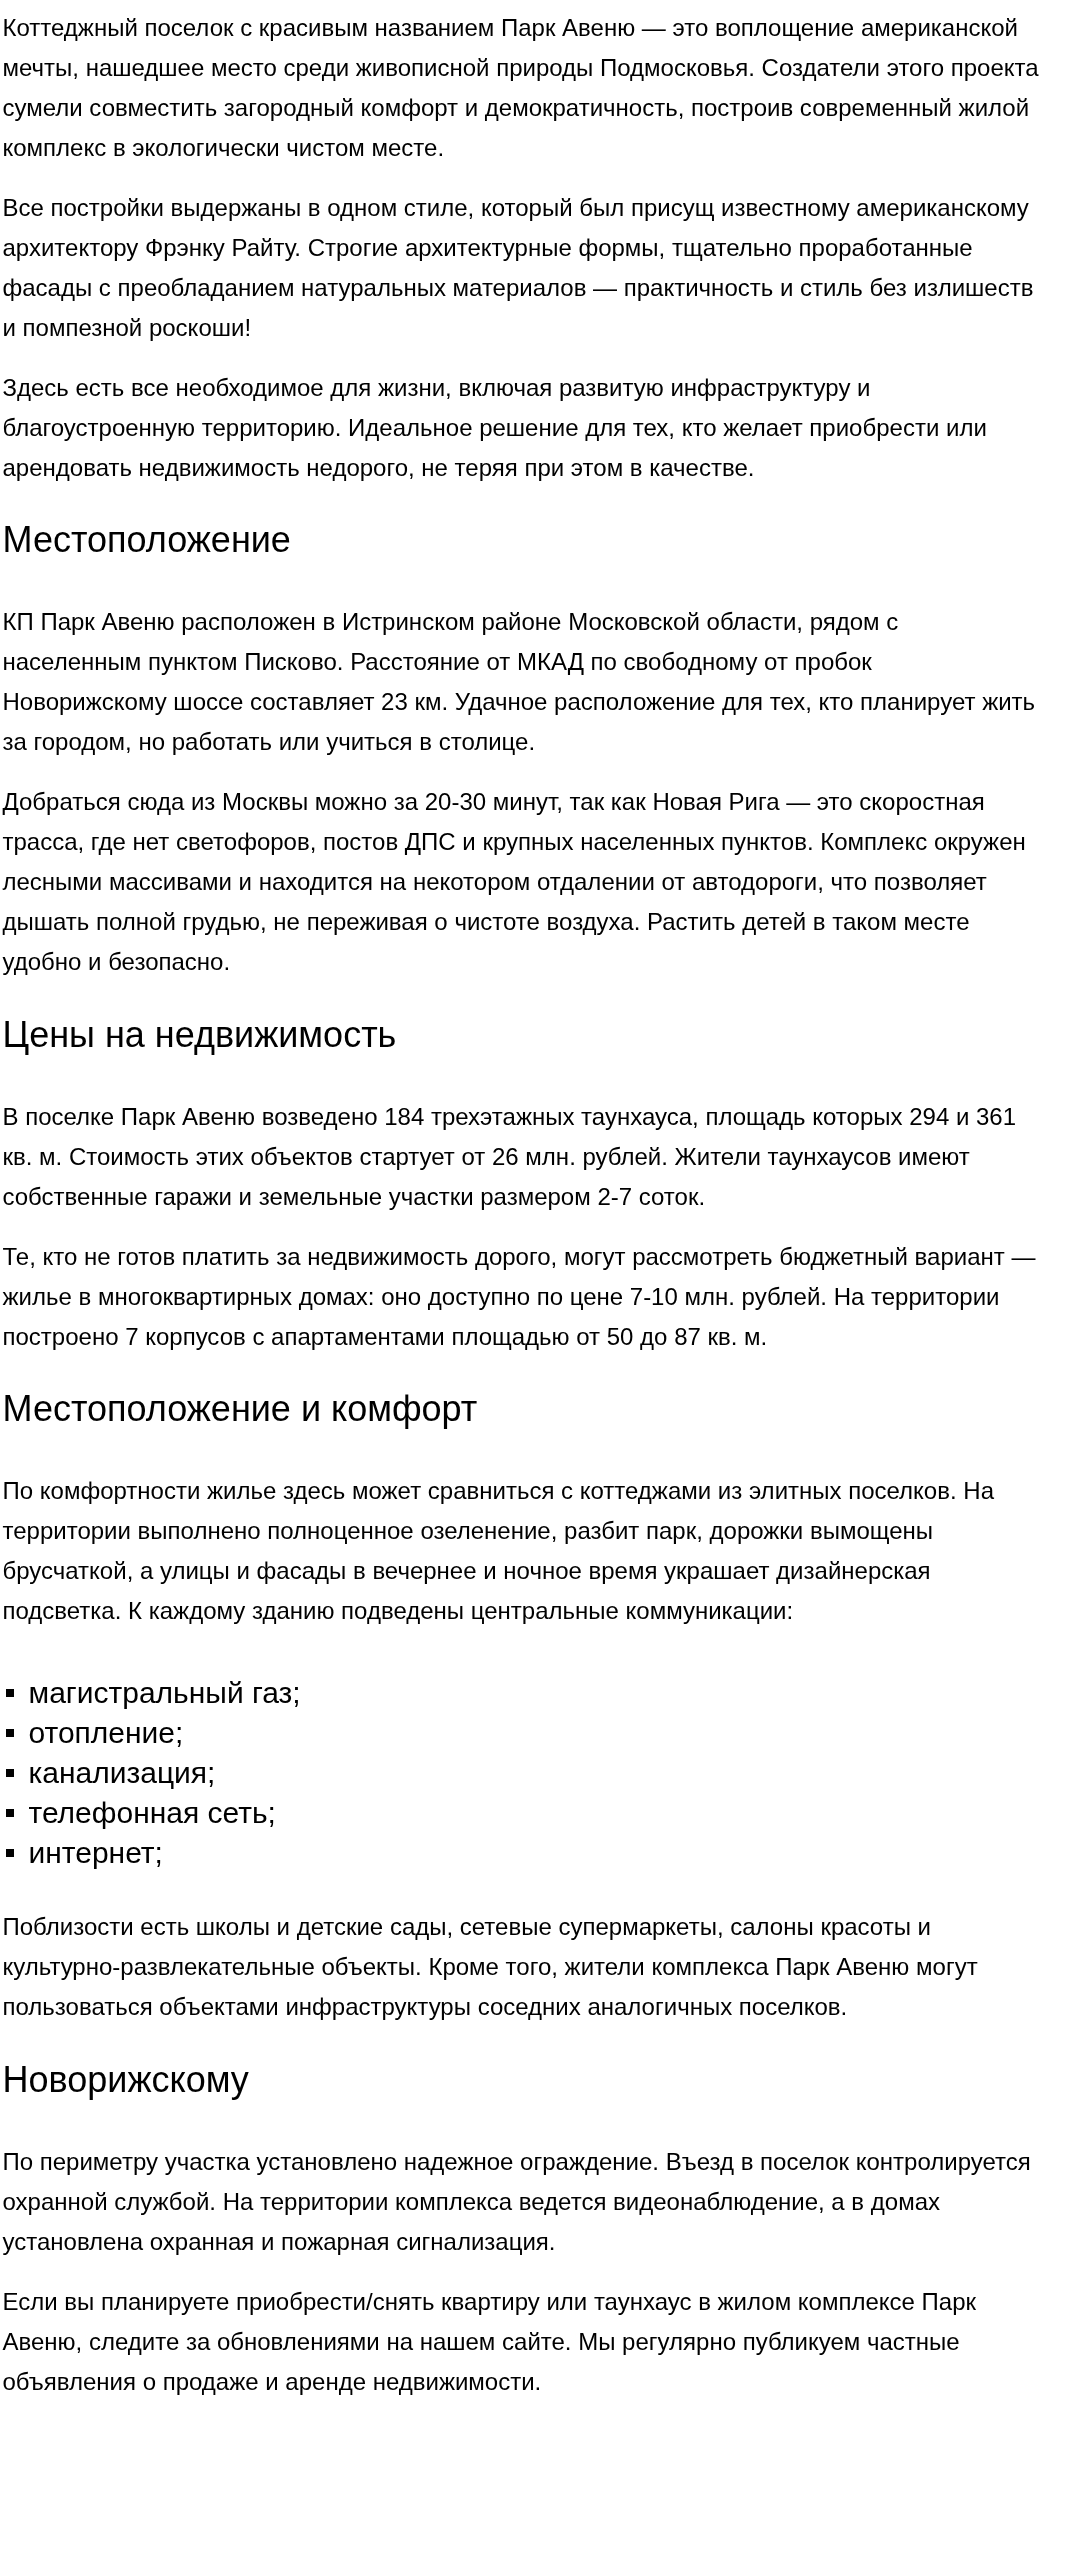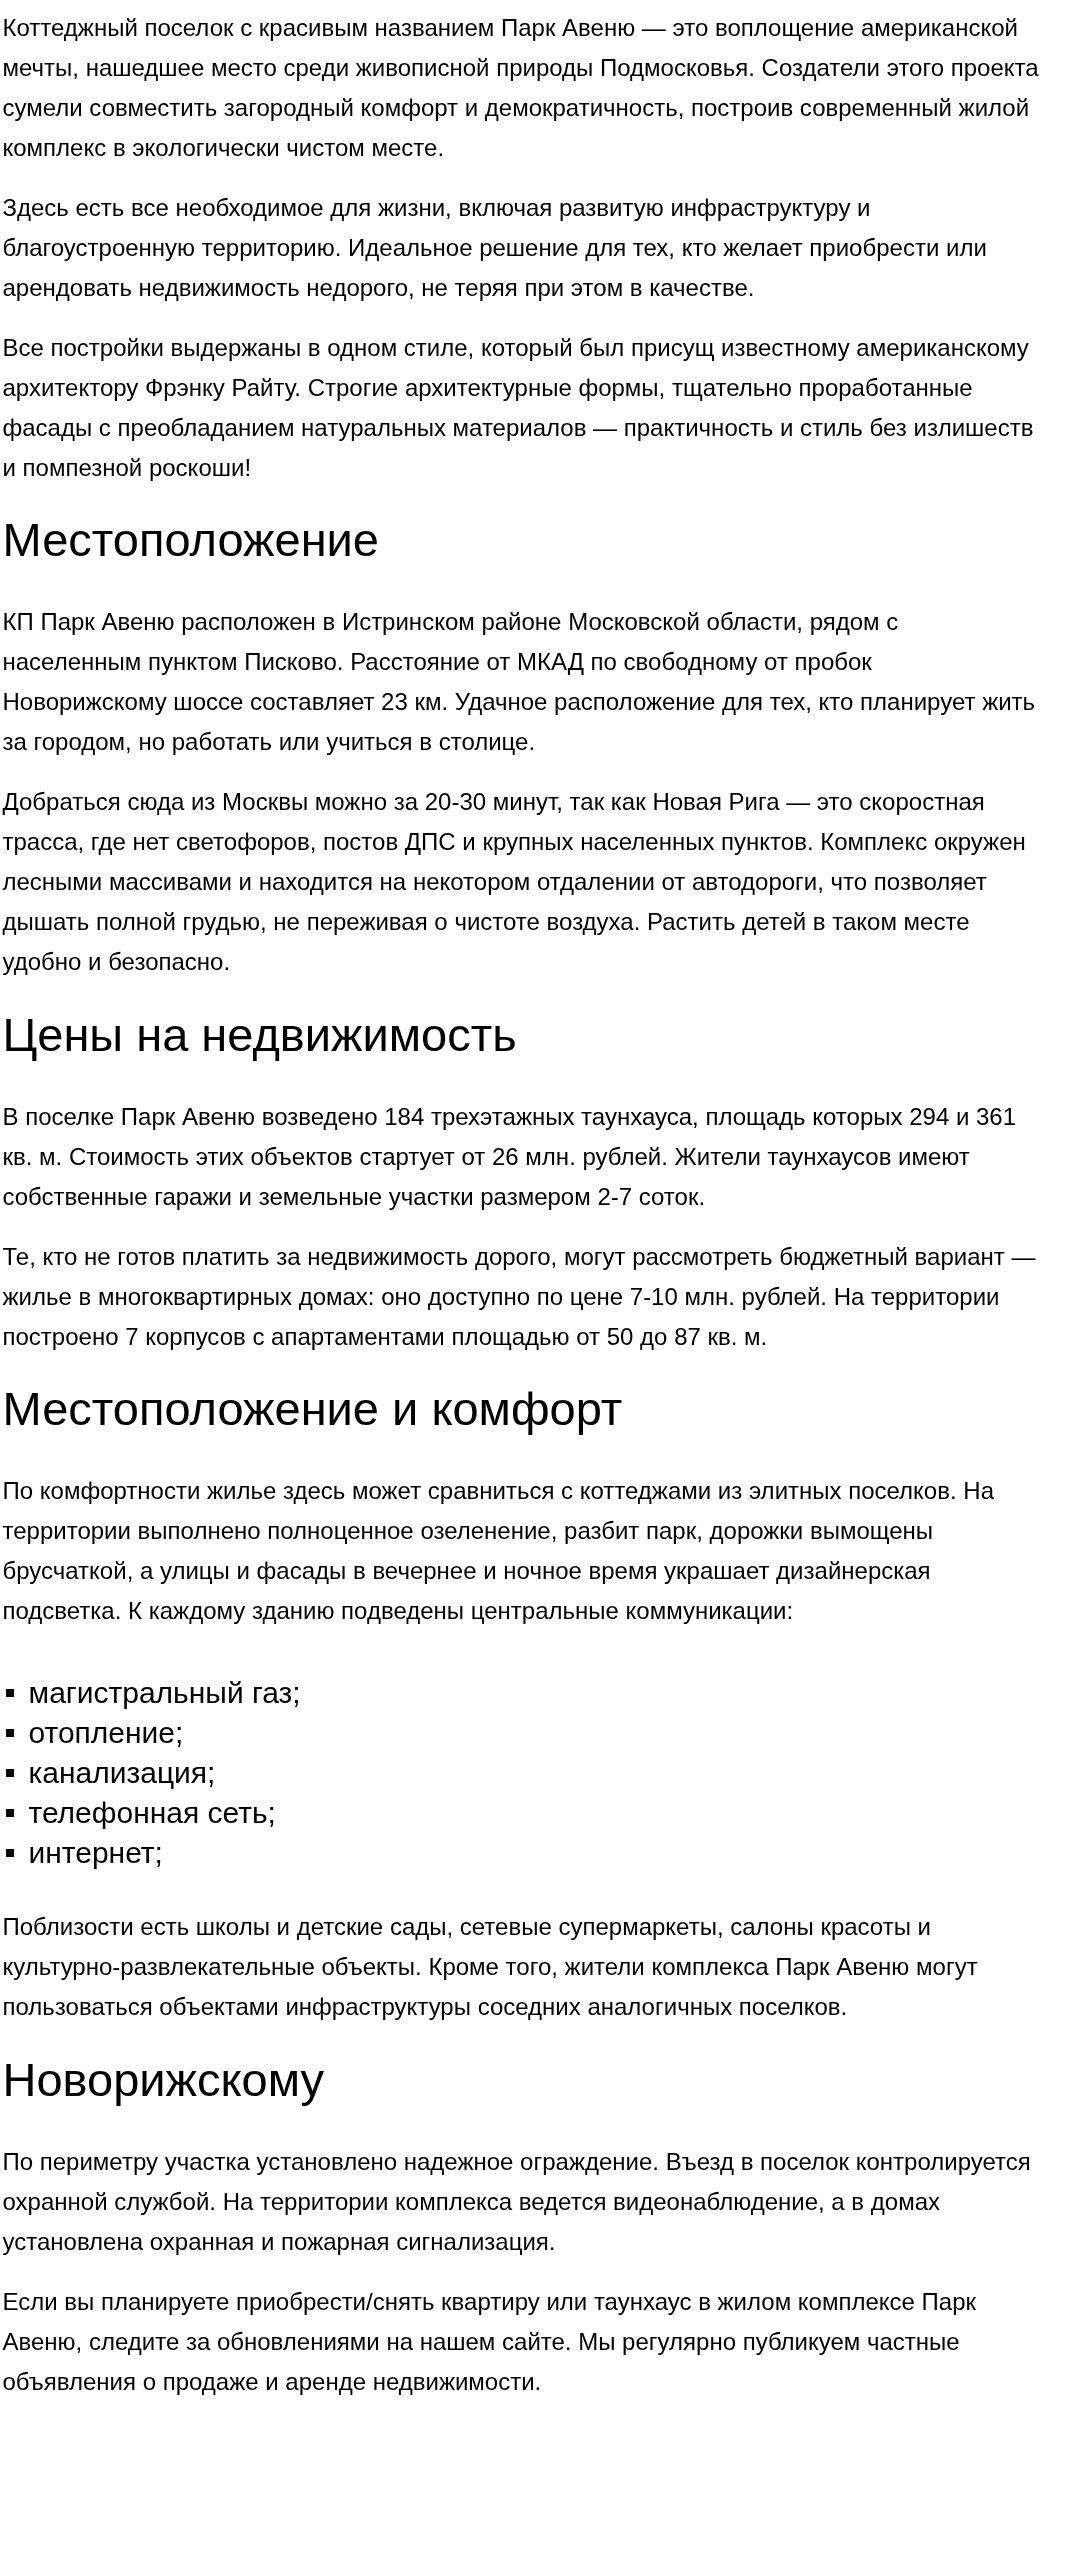--- a/index.html
+++ b/index.html
@@ -23,21 +23,21 @@
   .article p {
     font-size: 24px;
     line-height: 40px;
     font-weight: 400;
     margin: 20px 0;
   }
   .article > p:first-child {
     margin-top: 7.6px;
   }
   .article h2 {
-    font-size: 47px;
+    font-size: 36px;
     line-height: 47px;
     font-weight: 400;
     margin: 28.5px 0 39px;
   }
   .article ul {
     list-style: none;
     margin: 42px 0 34px;
     padding: 0;
   }
   .article li {
@@ -55,22 +55,22 @@
     background: #000000;
   }
 </style>
 </head>
 <body>
 
 <div class="page">
   <main class="article">
 
     <p>Коттеджный поселок с красивым названием Парк Авеню — это воплощение американской мечты, нашедшее место среди живописной природы Подмосковья. Создатели этого проекта сумели совместить загородный комфорт и демократичность, построив современный жилой комплекс в экологически чистом месте.</p>
+    <p>Все постройки выдержаны в одном стиле, который был присущ известному американскому архитектору Фрэнку Райту. Строгие архитектурные формы, тщательно проработанные фасады с преобладанием натуральных материалов — практичность и стиль без излишеств и помпезной роскоши!</p>
     <p>Здесь есть все необходимое для жизни, включая развитую инфраструктуру и благоустроенную территорию. Идеальное решение для тех, кто желает приобрести или арендовать недвижимость недорого, не теряя при этом в качестве.</p>
-    <p>Все постройки выдержаны в одном стиле, который был присущ известному американскому архитектору Фрэнку Райту. Строгие архитектурные формы, тщательно проработанные фасады с преобладанием натуральных материалов — практичность и стиль без излишеств и помпезной роскоши!</p>
 
     <h2>Местоположение</h2>
     <p>КП Парк Авеню расположен в Истринском районе Московской области, рядом с населенным пунктом Писково. Расстояние от МКАД по свободному от пробок Новорижскому шоссе составляет 23 км. Удачное расположение для тех, кто планирует жить за городом, но работать или учиться в столице.</p>
     <p>Добраться сюда из Москвы можно за 20-30 минут, так как Новая Рига — это скоростная трасса, где нет светофоров, постов ДПС и крупных населенных пунктов. Комплекс окружен лесными массивами и находится на некотором отдалении от автодороги, что позволяет дышать полной грудью, не переживая о чистоте воздуха. Растить детей в таком месте удобно и безопасно.</p>
 
     <h2>Цены на недвижимость</h2>
     <p>В поселке Парк Авеню возведено 184 трехэтажных таунхауса, площадь которых 294 и 361 кв. м. Стоимость этих объектов стартует от 26 млн. рублей. Жители таунхаусов имеют собственные гаражи и земельные участки размером 2-7 соток.</p>
     <p>Те, кто не готов платить за недвижимость дорого, могут рассмотреть бюджетный вариант — жилье в многоквартирных домах: оно доступно по цене 7-10 млн. рублей. На территории построено 7 корпусов с апартаментами площадью от 50 до 87 кв. м.</p>
 
     <h2>Местоположение и комфорт</h2>

